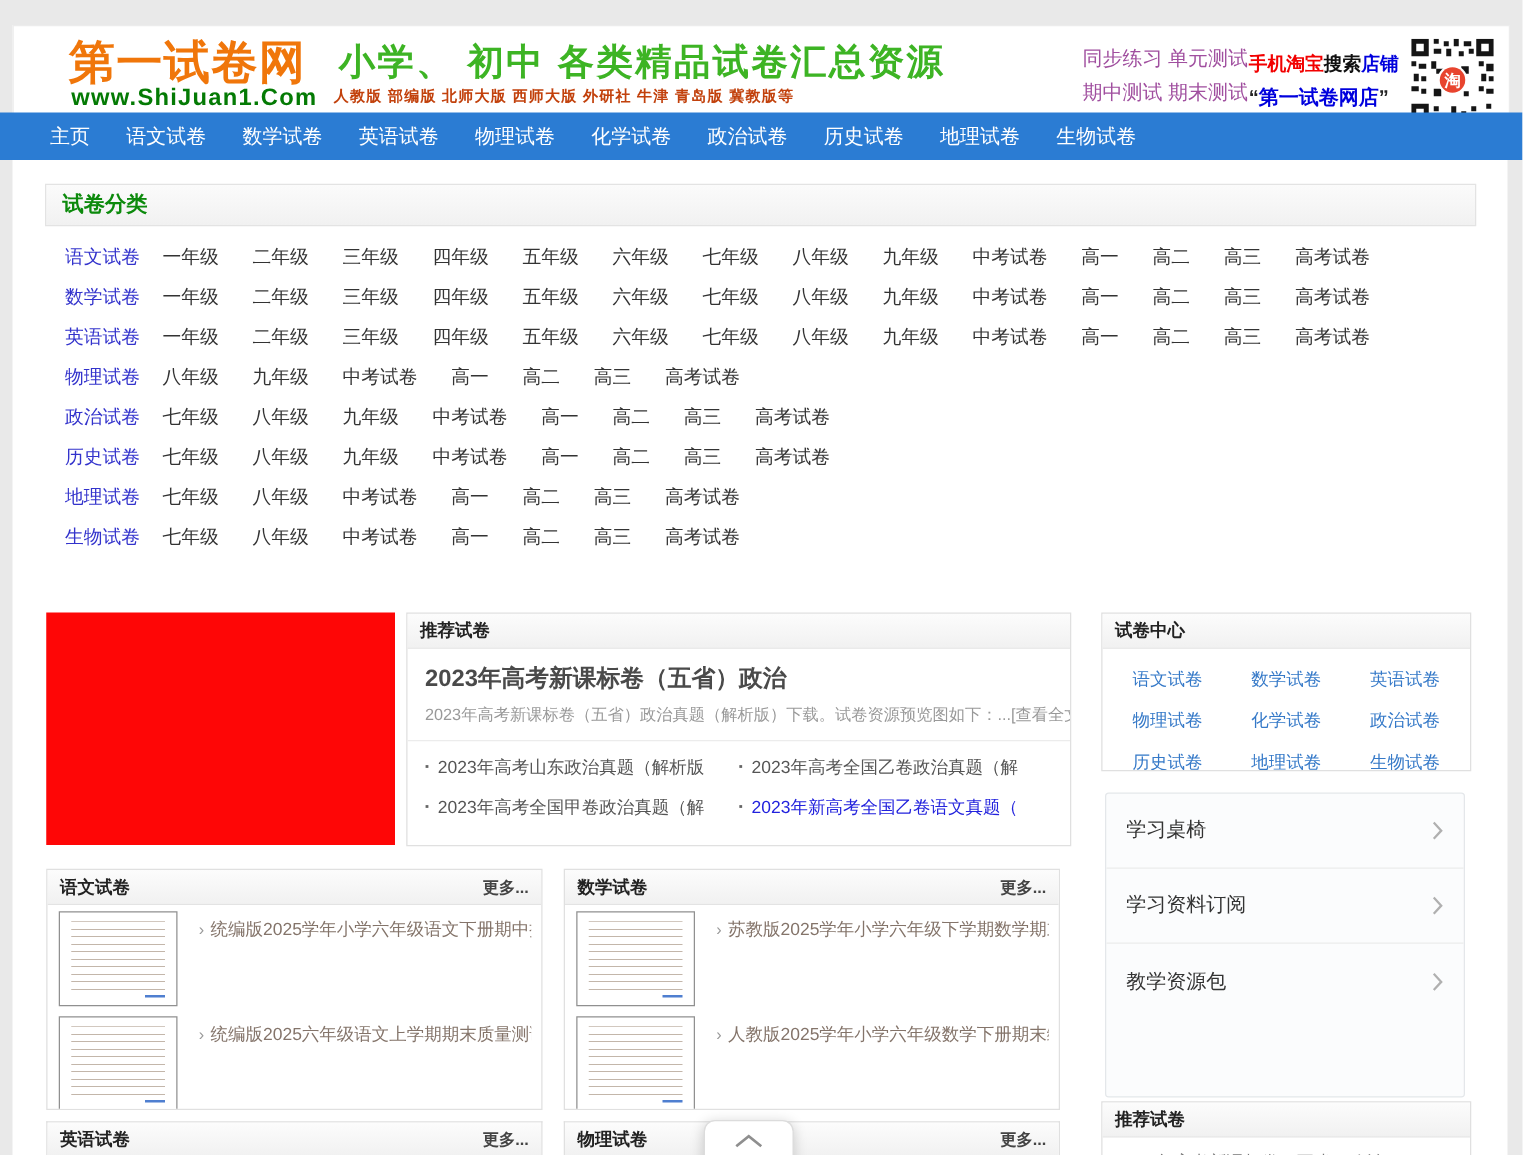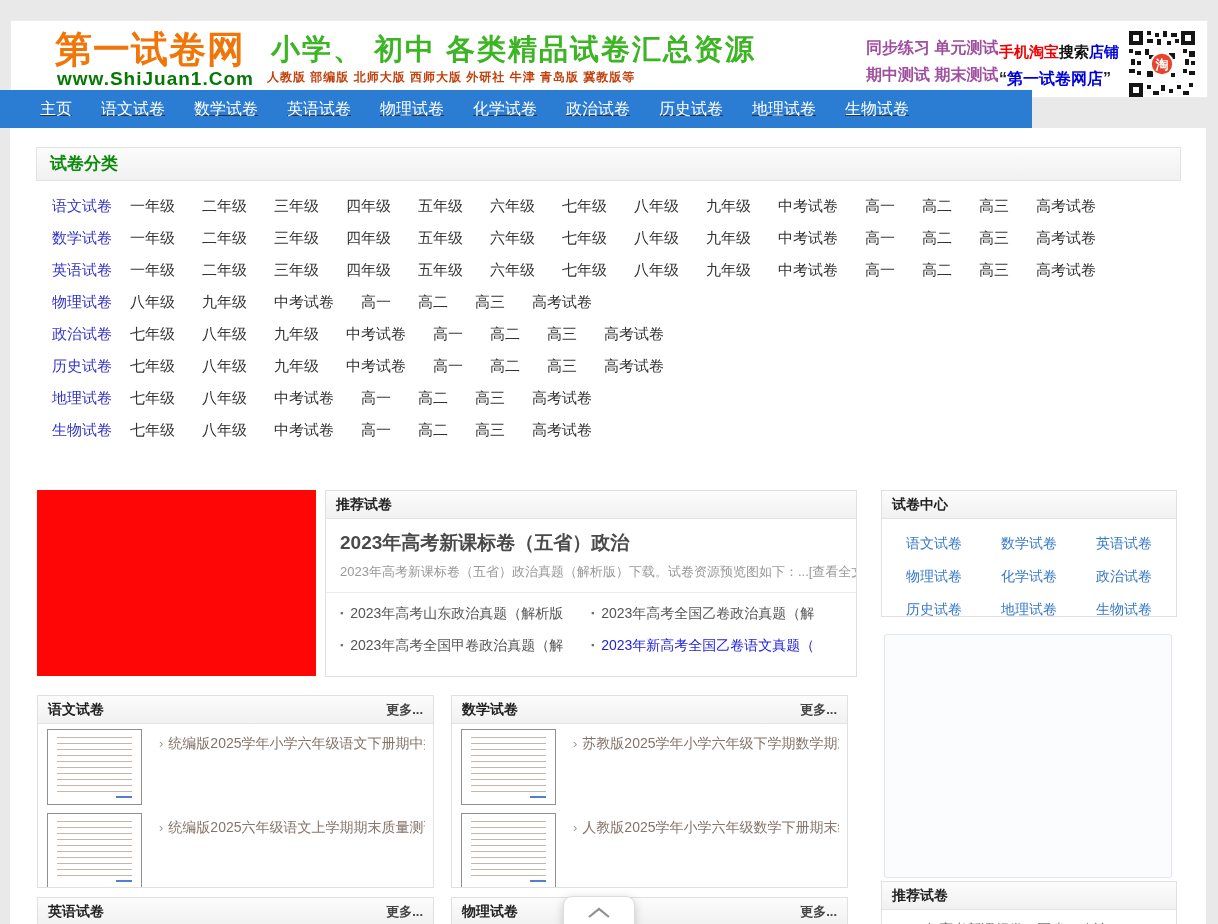--- a/index.html
+++ b/index.html
@@ -14,32 +14,32 @@
   .header-box { position:absolute; left:10px; top:20px; width:1198px; height:78px;
     background:#fff; border:1px solid #ececec; }
   .logo-title { position:absolute; left:44px; top:4px; font-size:37px; font-weight:bold;
     color:#f0760a; letter-spacing:1px; }
   .logo-url { position:absolute; left:46px; top:47px; font-size:19px; font-weight:bold;
     color:#047a04; letter-spacing:1px; }
   .slogan { position:absolute; left:260px; top:9px; font-size:29px; font-weight:bold;
     color:#3db424; letter-spacing:2px; white-space:nowrap; }
   .editions { position:absolute; left:256px; top:48px; font-size:12px; font-weight:bold;
     color:#c2410c; letter-spacing:1px; white-space:nowrap; }
-  .promo { position:absolute; left:855px; top:13px; font-size:16px; font-weight:bold;
+  .promo { position:absolute; left:855px; top:13px; font-size:16px; font-weight:normal;
     color:#a04f9f; line-height:27px; white-space:nowrap; }
   .taobao { position:absolute; left:988px; top:17px; font-size:15px; font-weight:bold;
     line-height:27px; white-space:nowrap; }
   .tb-red { color:#f20000; } .tb-black { color:#111; }
   .tb-blue { color:#0000dd; } .tb-shop { color:#0000dd; font-size:16px; }
   .tb-quote { color:#222; font-size:16px; }
   .qr { position:absolute; left:1118px; top:10px; width:66px; height:66px; }
 
   
-  .nav { position:absolute; left:0; top:90px; width:1032px; height:38px; background:#2b7cd3;
-    display:flex; align-items:center; padding-left:40px; gap:29px;text-decoration:underline; }
+  .nav { position:absolute; left:0; top:90px; width:1218px; height:38px; background:#2b7cd3;
+    display:flex; align-items:center; padding-left:40px; gap:29px; }
   .nav-item { color:#fff; font-size:16px; white-space:nowrap; }
 
   
   .content { position:absolute; left:10px; top:128px; width:1196px; height:796px; background:#fff; }
 
   .cat-title-bar { position:absolute; left:26px; top:19px; width:1145px; height:34px;
     background:linear-gradient(#fbfbfb,#f1f1f1); border:1px solid #e3e3e3;
     line-height:32px; padding-left:13px; font-size:17px; font-weight:bold; color:#0c8a0c; }
   .cat-table { position:absolute; left:42px; top:62px; font-size:15px; white-space:nowrap; }
   .cat-row { height:32px; line-height:32px; }
@@ -217,20 +217,40 @@
         <a class="center-link">物理试卷</a>
         <a class="center-link">化学试卷</a>
         <a class="center-link">政治试卷</a>
         <a class="center-link">历史试卷</a>
         <a class="center-link">地理试卷</a>
         <a class="center-link">生物试卷</a>
       </div>
   </div>
 
   <div class="explore-box">
+    <div id="exploreRows">
+        <div class="explore-row">
+          <span>学习桌椅</span>
+          <svg width="10" height="17">
+            <polyline points="2,2 8,8.5 2,15" stroke="#b0b0b0" stroke-width="1.8" fill="none"></polyline>
+          </svg>
+        </div>
+        <div class="explore-row">
+          <span>学习资料订阅</span>
+          <svg width="10" height="17">
+            <polyline points="2,2 8,8.5 2,15" stroke="#b0b0b0" stroke-width="1.8" fill="none"></polyline>
+          </svg>
+        </div>
+        <div class="explore-row">
+          <span>教学资源包</span>
+          <svg width="10" height="17">
+            <polyline points="2,2 8,8.5 2,15" stroke="#b0b0b0" stroke-width="1.8" fill="none"></polyline>
+          </svg>
+        </div>
+      </div>
   </div>
 
   <div class="box rec2-box">
     <div class="box-head">
         <span>推荐试卷</span>
       </div>
     <div class="rec2-item">2023年高考新课标卷（五省）政治</div>
   </div>
 
   <div class="box section-box left-col" id="sec0">

